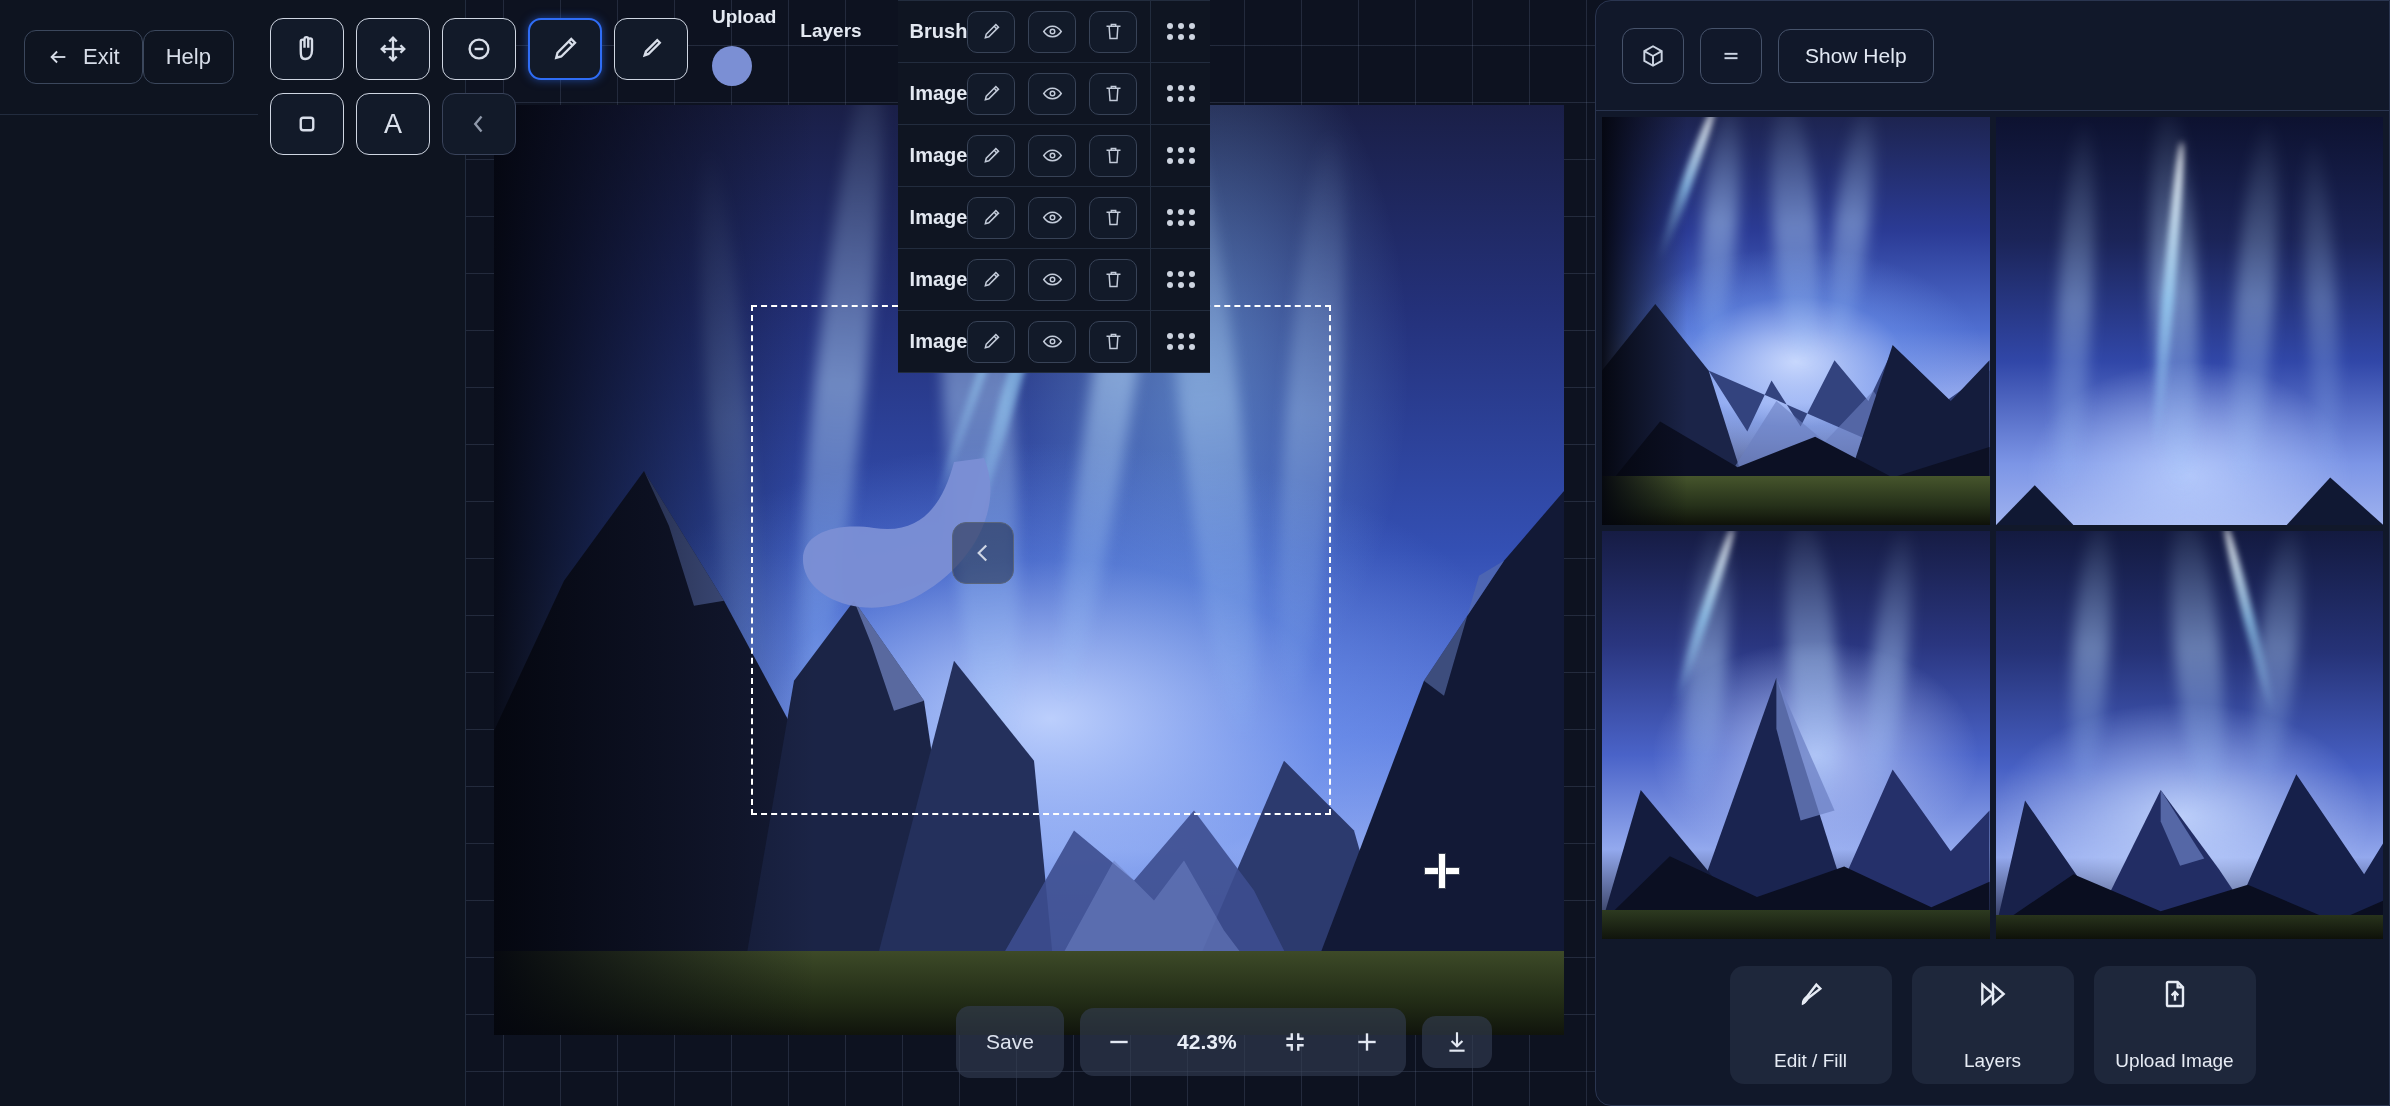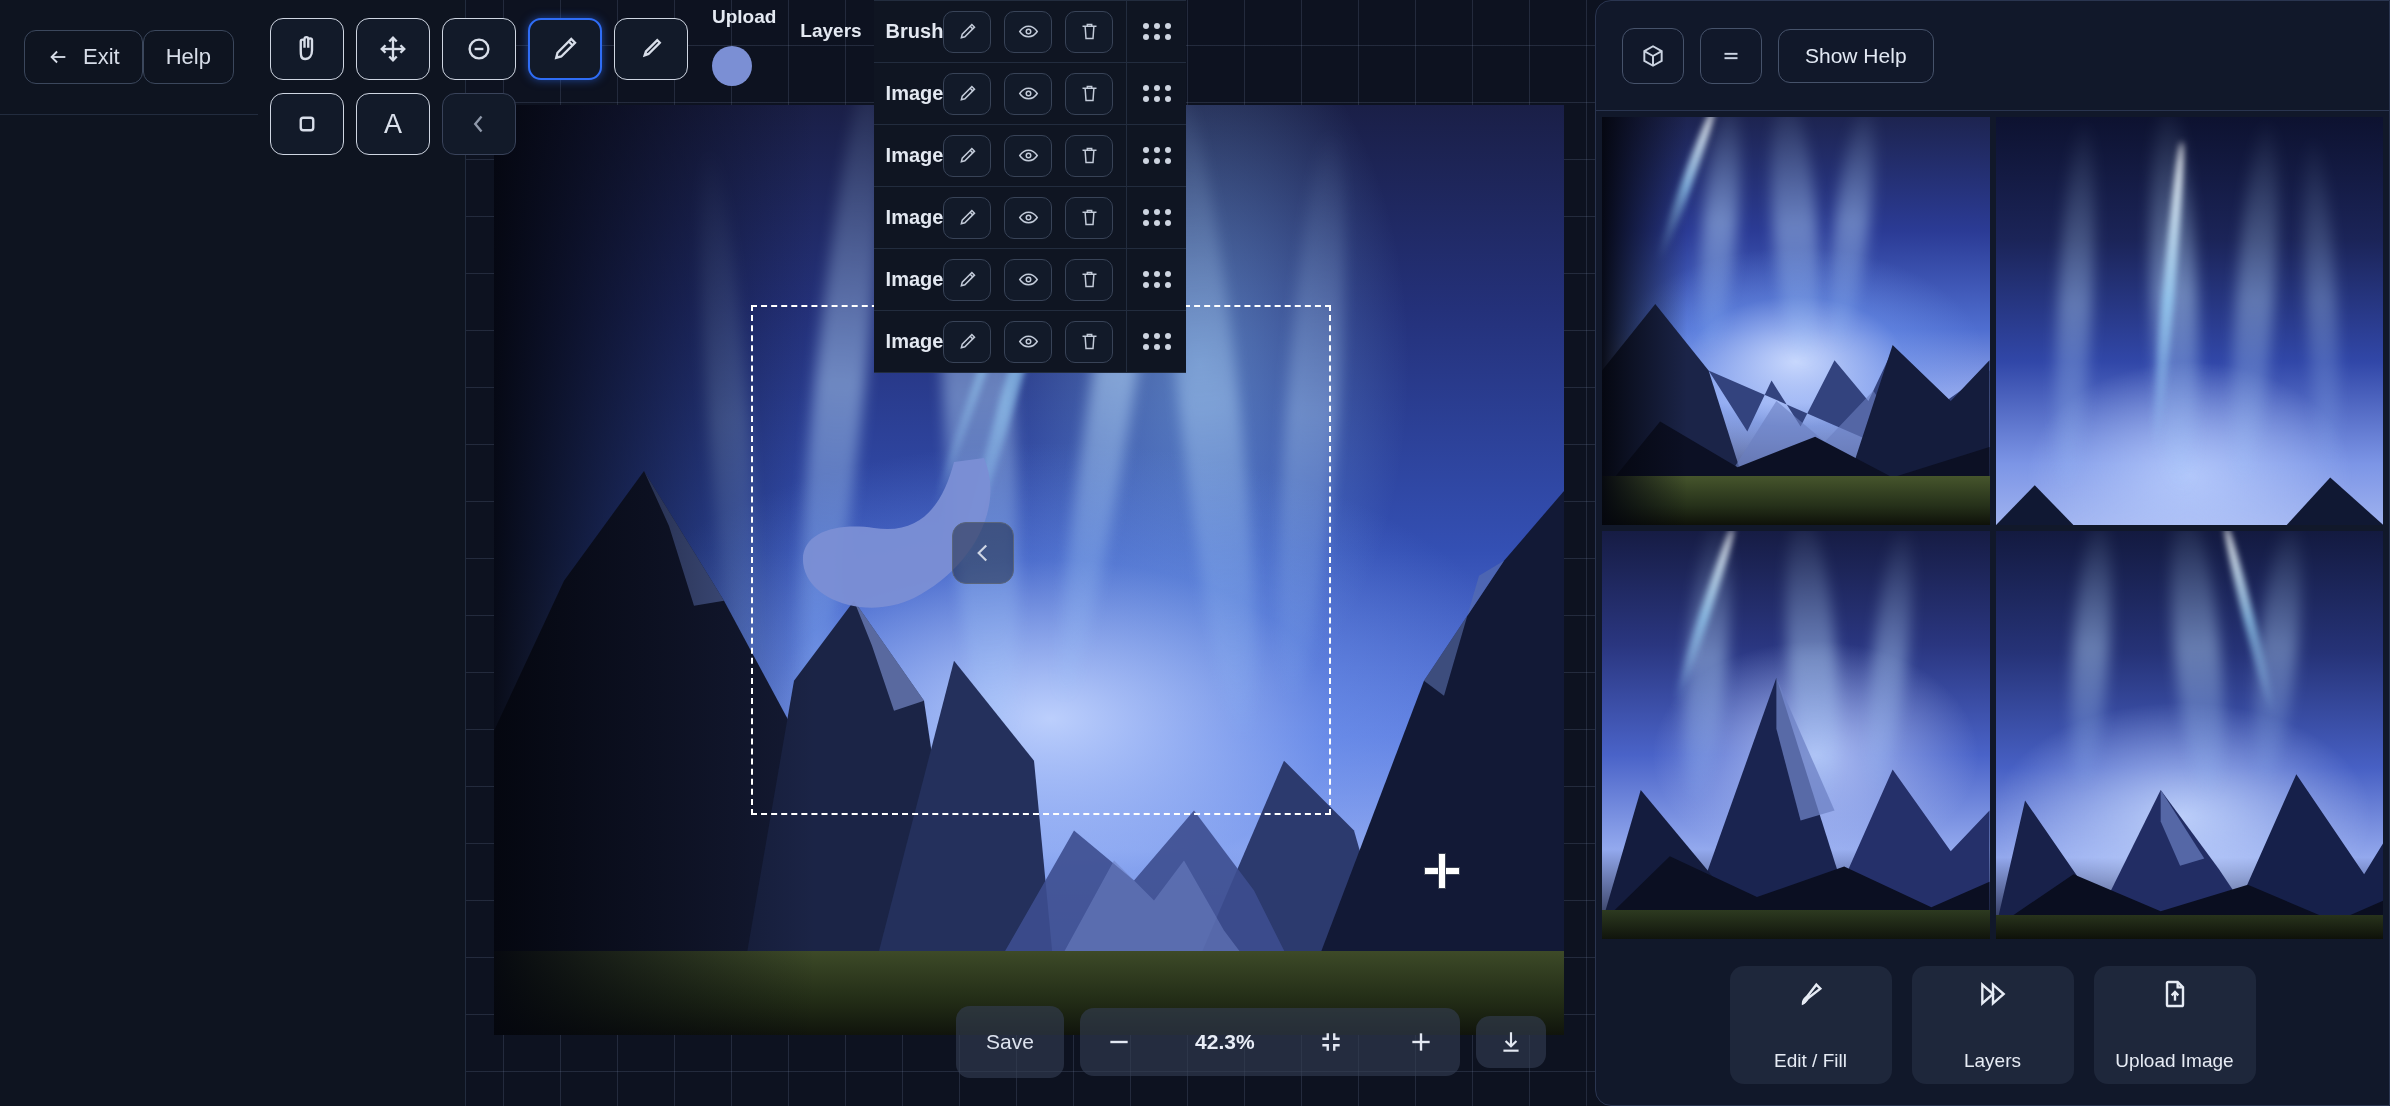--- a/index.html
+++ b/index.html
@@ -67,21 +67,21 @@
   .prop-label.plain { color: #e4e9f2; }
   .slider { position: relative; width: 184px; height: 10px; margin-bottom: 30px; cursor: pointer; }
   .slider .track { position: absolute; top: 0; left: 0; width: 100%; height: 10px;
     background: #4b5musical; background: #4a5468; border-radius: 6px; }
   .slider .knob { position: absolute; top: -8px; left: 66px; width: 26px; height: 26px;
     border-radius: 50%; background: #2f6df6; }
   .swatch { width: 40px; height: 40px; border-radius: 50%; background: #7b8fd4; cursor: pointer; margin-bottom: 8px;}
 
   .layers-head { padding: 20px 12px 0 12px; flex: 0 0 auto; }
   .layers-spacer { flex: 1 1 auto; min-height: 10px; }
-  .layers-list { flex: 0 0 auto; border-top: 1px solid #222c3e; }
+  .layers-list { flex: 0 0 auto; border-top: 1px solid #222c3e; margin-left: 24px; }
   .layer-row {
     height: 62px; display: flex; align-items: center; padding-left: 12px;
     border-bottom: 1px solid #222c3e; background: #0f1522;
   }
   .layer-name { color: #e3e8f1; font-size: 20px; font-weight: bold; flex: 1 1 auto; }
   .lbtn {
     width: 48px; height: 42px; border: 1.3px solid #384357; border-radius: 10px;
     background: #121a29; display: flex; align-items: center; justify-content: center;
     margin-right: 13px; cursor: pointer;
   }
@@ -138,21 +138,21 @@
     border-radius: 14px; background: rgba(16,22,36,.45);
     display: flex; align-items: center; justify-content: center; cursor: pointer;
   }
   .nav-arrow svg { width: 26px; height: 26px; stroke: #cfd6e4; fill: none; stroke-width: 2; }
   .nav-prev { left: 486px; top: 522px; }
   .nav-next { left: 1522px; top: 522px; }
 
   .bottom-bar { position: absolute; left: 490px; bottom: 28px; display: flex; align-items: center; gap: 16px; }
   .pill { background: rgba(52,62,82,.62); border-radius: 14px; display: flex; align-items: center; }
   .pill.save { padding: 24px 30px; color: #dde3ee; font-size: 21px; cursor: pointer; }
-  .pill.zoomgrp { padding: 12px 16px; gap: 44px; }
+  .pill.zoomgrp { padding: 12px 16px; gap: 26px; }
   .zbtn { width: 46px; height: 44px; display: flex; align-items: center; justify-content: center; cursor: pointer; }
   .zbtn svg { width: 26px; height: 26px; stroke: #e3e8f2; fill: none; stroke-width: 2.2; }
   .zval { color: #e8edf6; font-size: 21px; font-weight: bold; min-width: 78px; text-align: center; }
   .pill.dl { padding: 13px 22px; cursor: pointer; }
   .pill.dl svg { width: 26px; height: 26px; stroke: #e3e8f2; fill: none; stroke-width: 2; }
 
   
   .right-panel {
     position: absolute; right: 0; top: 0; width: 795px; height: 1106px;
     background: #11182a; border: 1px solid #2a real; border: 1px solid #2a3550;

